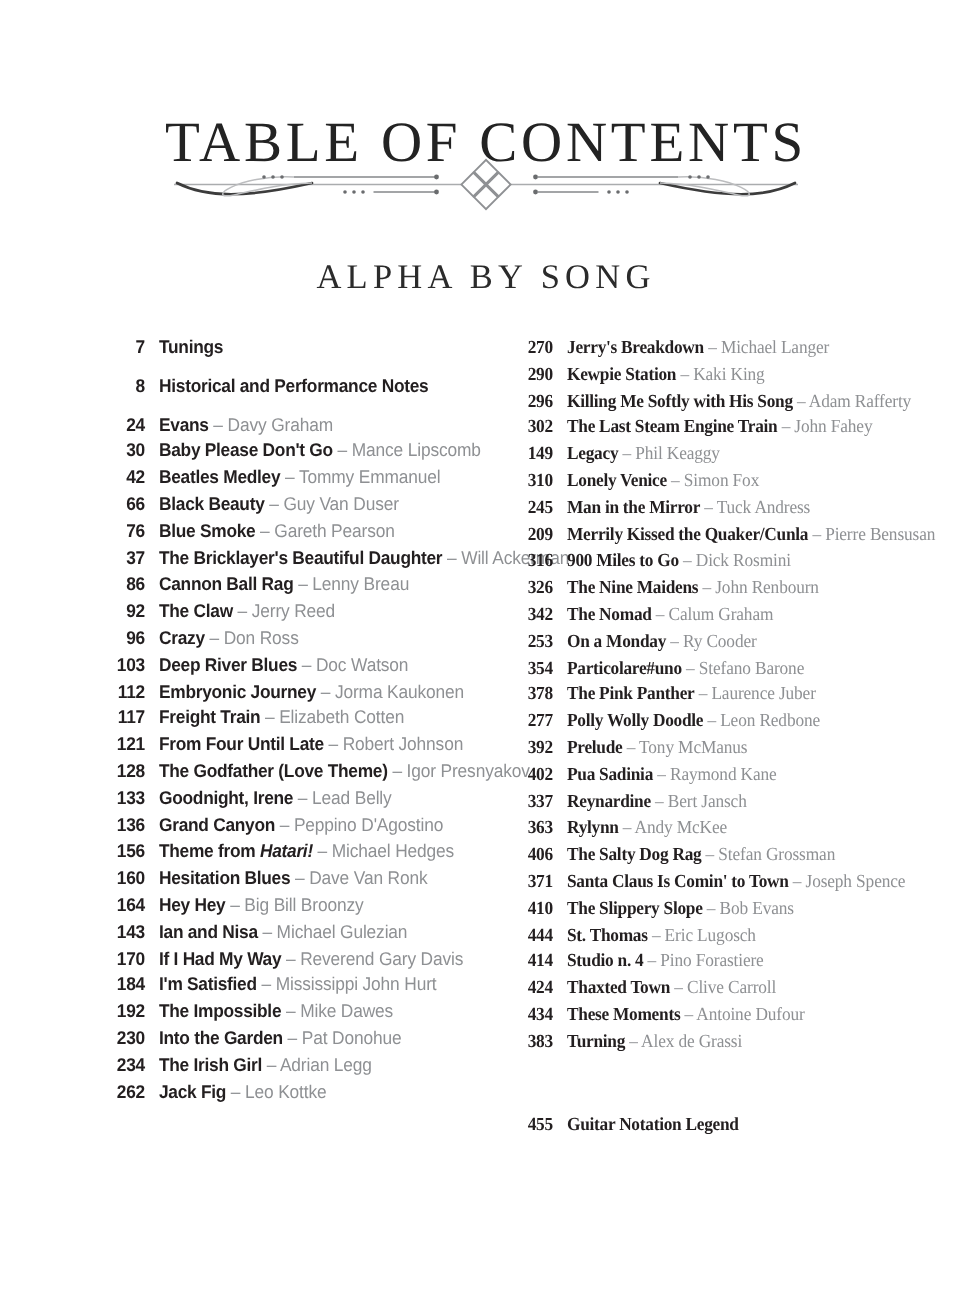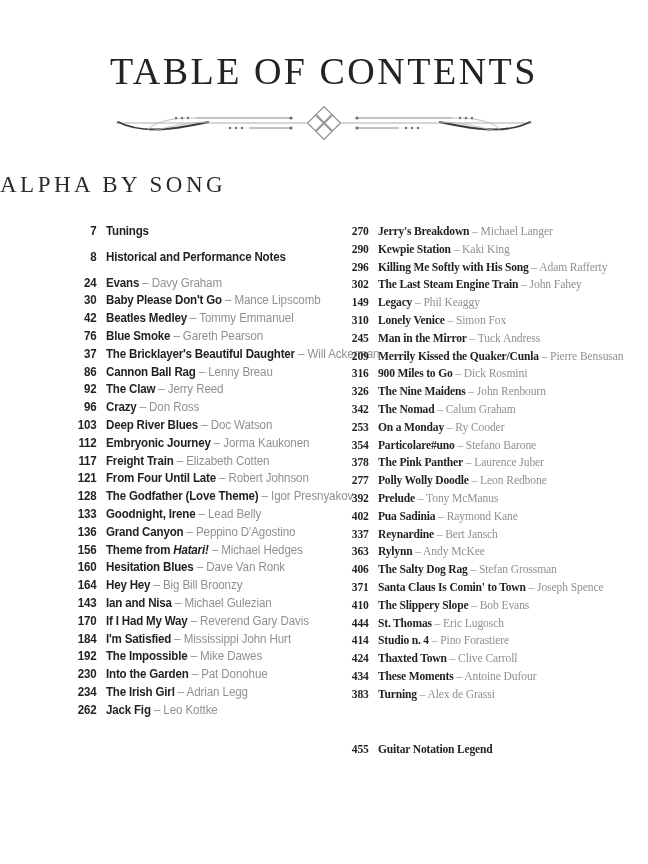--- a/index.html
+++ b/index.html
@@ -4,30 +4,30 @@
 <style>
   html,body { margin:0; padding:0; }
   body {
     width:648px; height:864px; background:#ffffff;
     font-family:"Liberation Sans", sans-serif;
     -webkit-font-smoothing:antialiased;
   }
   .page { position:relative; width:648px; height:864px; background:#fff; overflow:hidden; }
 
   .main-title {
-    position:absolute; top:52px; left:0; width:100%;
+    position:absolute; top:76px; left:0; width:100%;
     text-align:center; margin:0;
     font-family:"Liberation Serif", serif; font-weight:normal;
     font-size:38px; line-height:1; letter-spacing:2.5px; color:#232323;
   }
   .divider { position:absolute; top:102px; left:50%; transform:translateX(-50%); }
 
   .sub-title {
     position:absolute; top:173px; left:0; width:100%;
-    margin:0;
+    text-align:center; margin:0;
     font-family:"Liberation Serif", serif; font-weight:normal;
     font-size:23px; line-height:1; letter-spacing:3.5px; color:#2b2b2b;
   }
 
   .columns { position:absolute; top:223px; left:60px; right:0; display:flex; }
   .col { flex:none; }
   .col-left  { width:272px; }
   .col-right { width:316px;font-family:Liberation Serif, serif; }
 
   .row { display:flex; align-items:baseline; line-height:17.8px; white-space:nowrap; }
@@ -115,20 +115,24 @@
         </div>
         <div class="row">
           <span class="num">30</span>
           <span class="ttl"><span>Baby Please Don't Go</span><span class="artist"> – Mance Lipscomb</span></span>
         </div>
         <div class="row">
           <span class="num">42</span>
           <span class="ttl"><span>Beatles Medley</span><span class="artist"> – Tommy Emmanuel</span></span>
         </div>
         <div class="row">
+          <span class="num">66</span>
+          <span class="ttl"><span>Black Beauty</span><span class="artist"> – Guy Van Duser</span></span>
+        </div>
+        <div class="row">
           <span class="num">76</span>
           <span class="ttl"><span>Blue Smoke</span><span class="artist"> – Gareth Pearson</span></span>
         </div>
         <div class="row">
           <span class="num">37</span>
           <span class="ttl"><span>The Bricklayer's Beautiful Daughter</span><span class="artist"> – Will Ackerman</span></span>
         </div>
         <div class="row">
           <span class="num">86</span>
           <span class="ttl"><span>Cannon Ball Rag</span><span class="artist"> – Lenny Breau</span></span>

